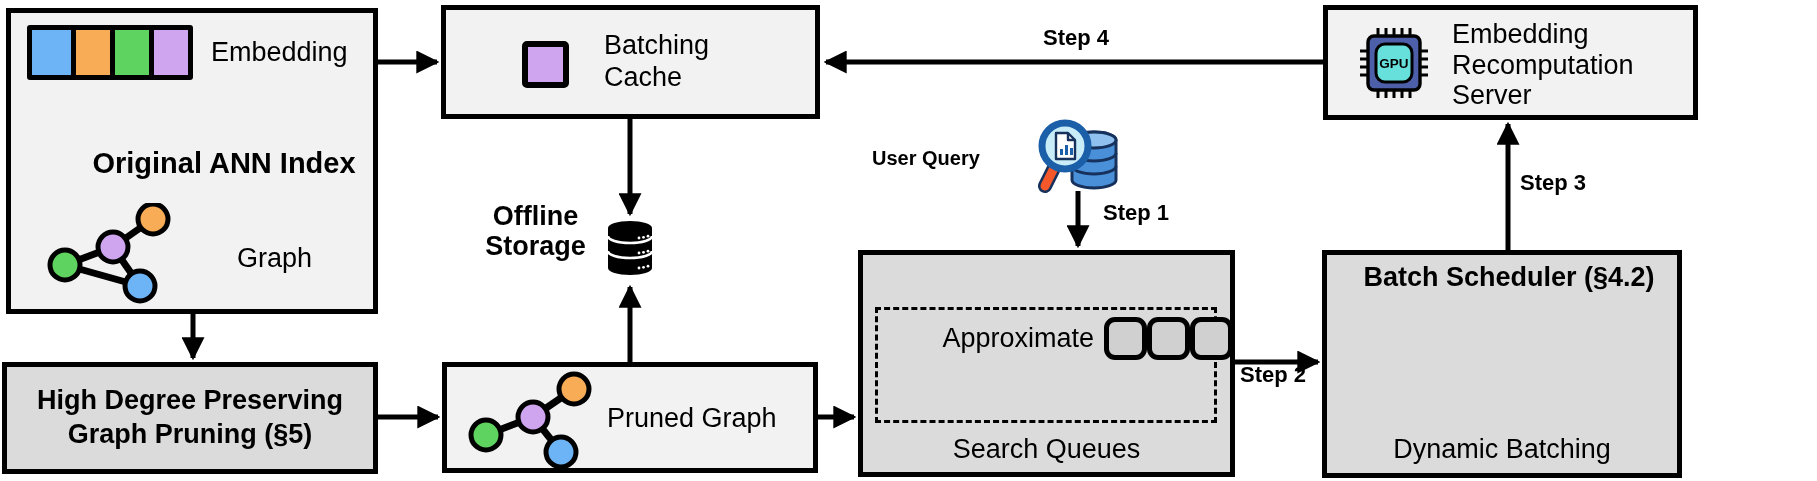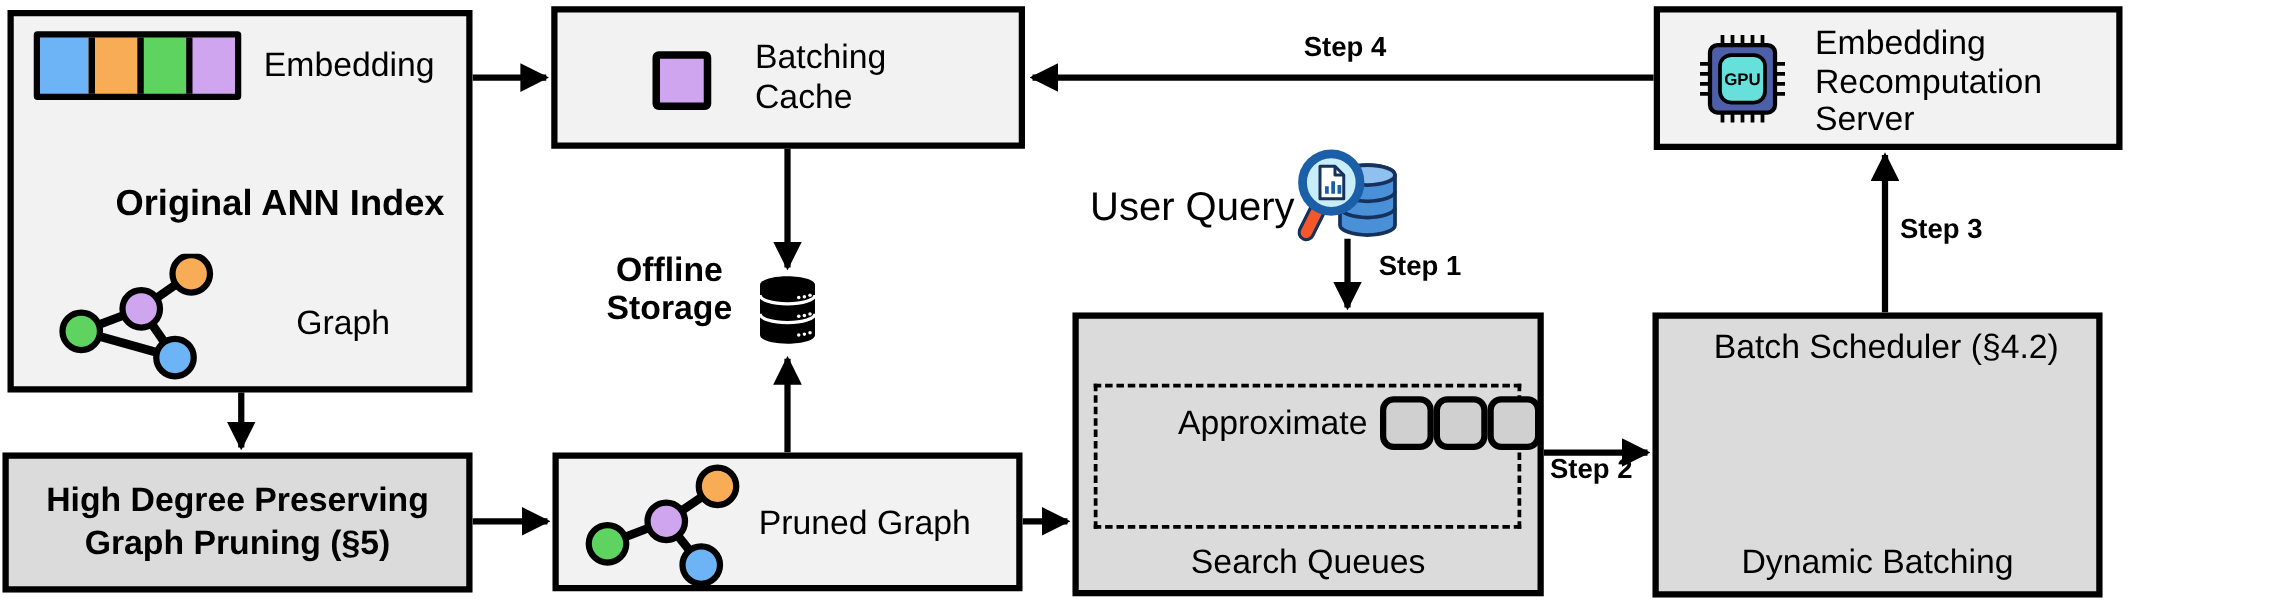--- a/index.html
+++ b/index.html
@@ -39,36 +39,36 @@
   
   .offline-label { position:absolute; left:468px; top:202px; width:135px; text-align:center; font-size:27px; font-weight:bold; line-height:1.1; }
   .db-icon { position:absolute; left:606px; top:220px; }
 
   
   .pruned { left:442px; top:362px; width:376px; height:111px; }
   .pruned-graph { position:absolute; left:14px; top:2px; }
   .pruned-label { position:absolute; left:160px; top:36px; }
 
   
-  .uq-label { position:absolute; left:872px; top:147px; font-size:32px; font-weight:normal; }
+  .uq-label { position:absolute; left:872px; top:147px; font-size:20px; font-weight:bold; }
   .uq-icon { position:absolute; left:1038px; top:118px; }
 
   
   .twolevel { left:858px; top:250px; width:377px; height:227px; }
   .tl-title { position:absolute; top:8px; width:100%; text-align:center; font-size:27px; font-weight:bold; }
   .tl-dash { position:absolute; left:12px; top:52px; width:342px; height:116px; border:3px dashed #000; }
   .tl-row { position:absolute; left:0; display:flex; align-items:center; }
   .tl-row .tl-row-label { width:190px; text-align:right; padding-right:10px; }
   .qsquares { display:flex; }
   .qsq { width:43px; height:43px; border:5px solid #000; border-radius:11px; background:var(--queue_fill,#d0d0d0); }
   .tl-caption { position:absolute; bottom:6px; width:100%; text-align:center; }
 
   
   .batch { left:1322px; top:250px; width:360px; height:228px; }
-  .bs-title { position:absolute; top:7px; width:100%; text-align:center; font-size:27px; font-weight:normal;padding-left:14px; }
+  .bs-title { position:absolute; top:7px; width:100%; text-align:center; font-size:27px; font-weight:bold;padding-left:14px; }
   .bs-dash { position:absolute; left:11px; top:51px; width:340px; height:114px; border:3px dashed #000; }
   .docs-icon { position:absolute; left:24px; top:18px; }
   .bs-row { position:absolute; left:104px; display:flex; align-items:center; }
   .bs-row .bs-row-label { width:126px; text-align:right; padding-right:10px; }
   .bsq { width:45px; height:45px; border:5px solid #000; border-radius:3px; }
   .bsq + .bsq { margin-left:-5px; }
   .bs-caption { position:absolute; bottom:7px; width:100%; text-align:center; }
 
   
   .server { left:1323px; top:5px; width:375px; height:115px; }

